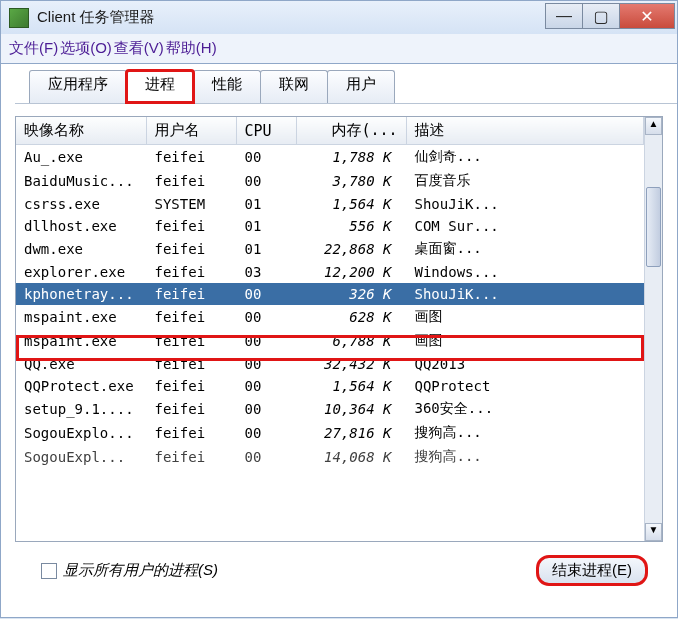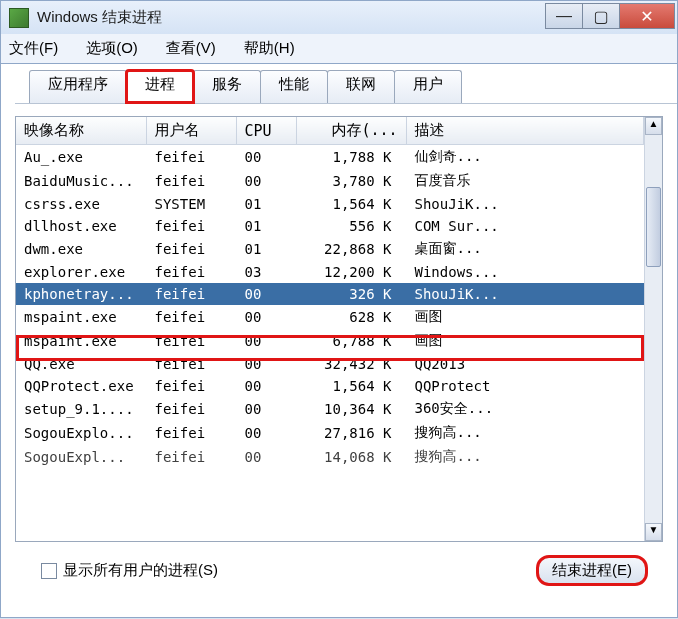--- a/index.html
+++ b/index.html
@@ -47,23 +47,23 @@
       background: linear-gradient(to bottom,#e47a70,#c94b3c);
       color:#fff;
     }
     .menubar {
       height: 30px;
       background: #eef3fb;
       border: 1px solid #8fa7c8;
       border-top:none;
       display:flex; align-items:center;
       padding: 12px 8px;
-      gap: 28px;
+      gap: 2px;
       font-size:15px;
-      color:#000000;
+      color:#4c1d95;
     }
     .menuitem { cursor: default; }
     .client {
       background:#fff;
       border:1px solid #8fa7c8;
       border-top:none;
       height: 554px;
     }
     .tabs {
       display:flex;
@@ -120,21 +120,21 @@
       font-weight:normal;
       font-size:15px;
       position:sticky;
       top:0;
     }
     tbody td {
       padding: 3px 8px;
       white-space:nowrap;
       border-right:1px solid transparent;
     }
-    td.num { text-align:right; padding-right:14px;}
+    td.num { text-align:right; padding-right:14px;font-style:italic;}
     tr.selected {
       background:#3a6ea5;
       color:#fff;
     }
     .row-highlight {
       position:absolute;
       left:0; right:18px;
       height:26px;
       border:3px solid #e01515;
       pointer-events:none;
@@ -161,58 +161,57 @@
       background:linear-gradient(to right,#e6ecf5,#c2cde0);
       border:1px solid #8ea0bc;
       border-radius:2px;
     }
     .footer {
       display:flex;
       align-items:center;
       justify-content:space-between;
       padding: 14px 16px 0 26px;
     }
-    .chk-wrap { display:flex; align-items:center; gap:6px; font-size:15px;}
+    .chk-wrap { display:flex; align-items:center; gap:6px; font-size:15px;font-style:italic;}
     .chk { width:16px; height:16px; border:1px solid #7a8aa0; background:#fff;}
     .endbtn {
       border:1px solid #7a8aa0;
       background:linear-gradient(to bottom,#f5f8fc,#d8e1ef);
       padding: 4px 14px;
       font-size:15px;
       border-radius:12px;
     }
     .partial-row {
       color:#404040;
     }
   </style>
 </head>
 <body>
 
 <div class="titlebar">
   <span class="titlebar-icon"></span>
-  <span class="titlebar-text">Windows 结束进程</span>
+  <span class="titlebar-text">Client 任务管理器</span>
   <div class="window-btns">
     <div class="wbtn">—</div>
     <div class="wbtn">▢</div>
     <div class="wbtn close">✕</div>
   </div>
 </div>
 
 <div class="menubar">
   <span class="menuitem">文件(F)</span>
   <span class="menuitem">选项(O)</span>
   <span class="menuitem">查看(V)</span>
   <span class="menuitem">帮助(H)</span>
 </div>
 
 <div class="client">
   <div class="tabs">
     <div class="tab">应用程序</div>
     <div class="tab active hl-red">进程</div>
-    <div class="tab">服务</div>
     <div class="tab">性能</div>
     <div class="tab">联网</div>
     <div class="tab">用户</div>
   </div>
 
   <div class="inner">
     <div class="listbox">
       <div class="table-wrap">
         <table>
           <thead>

